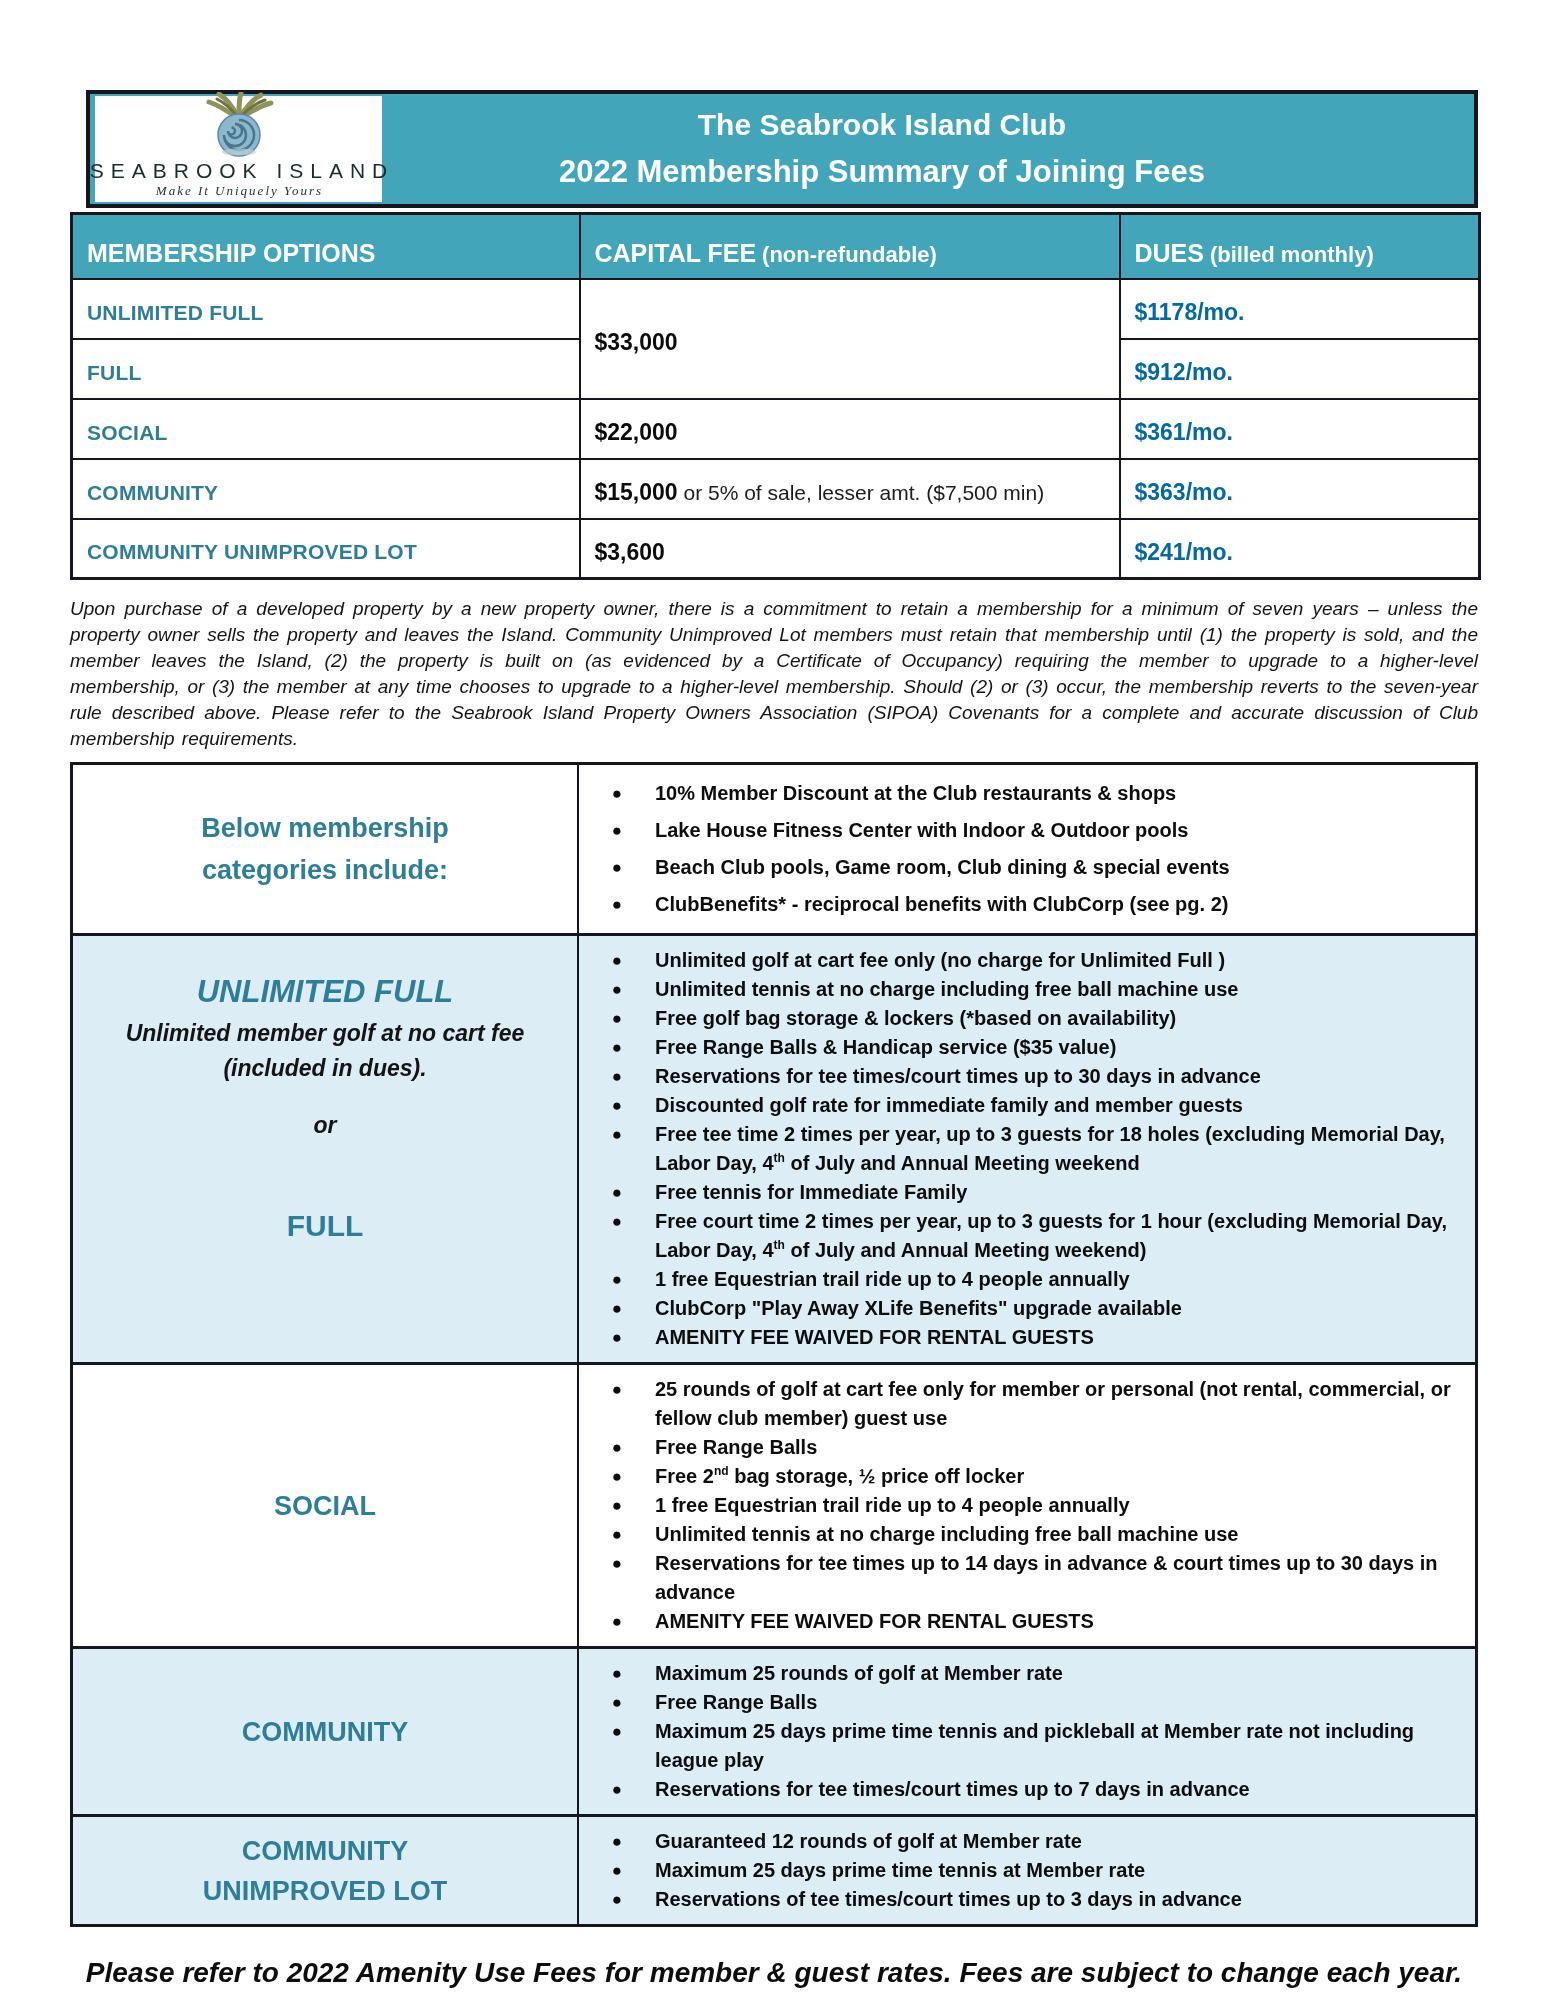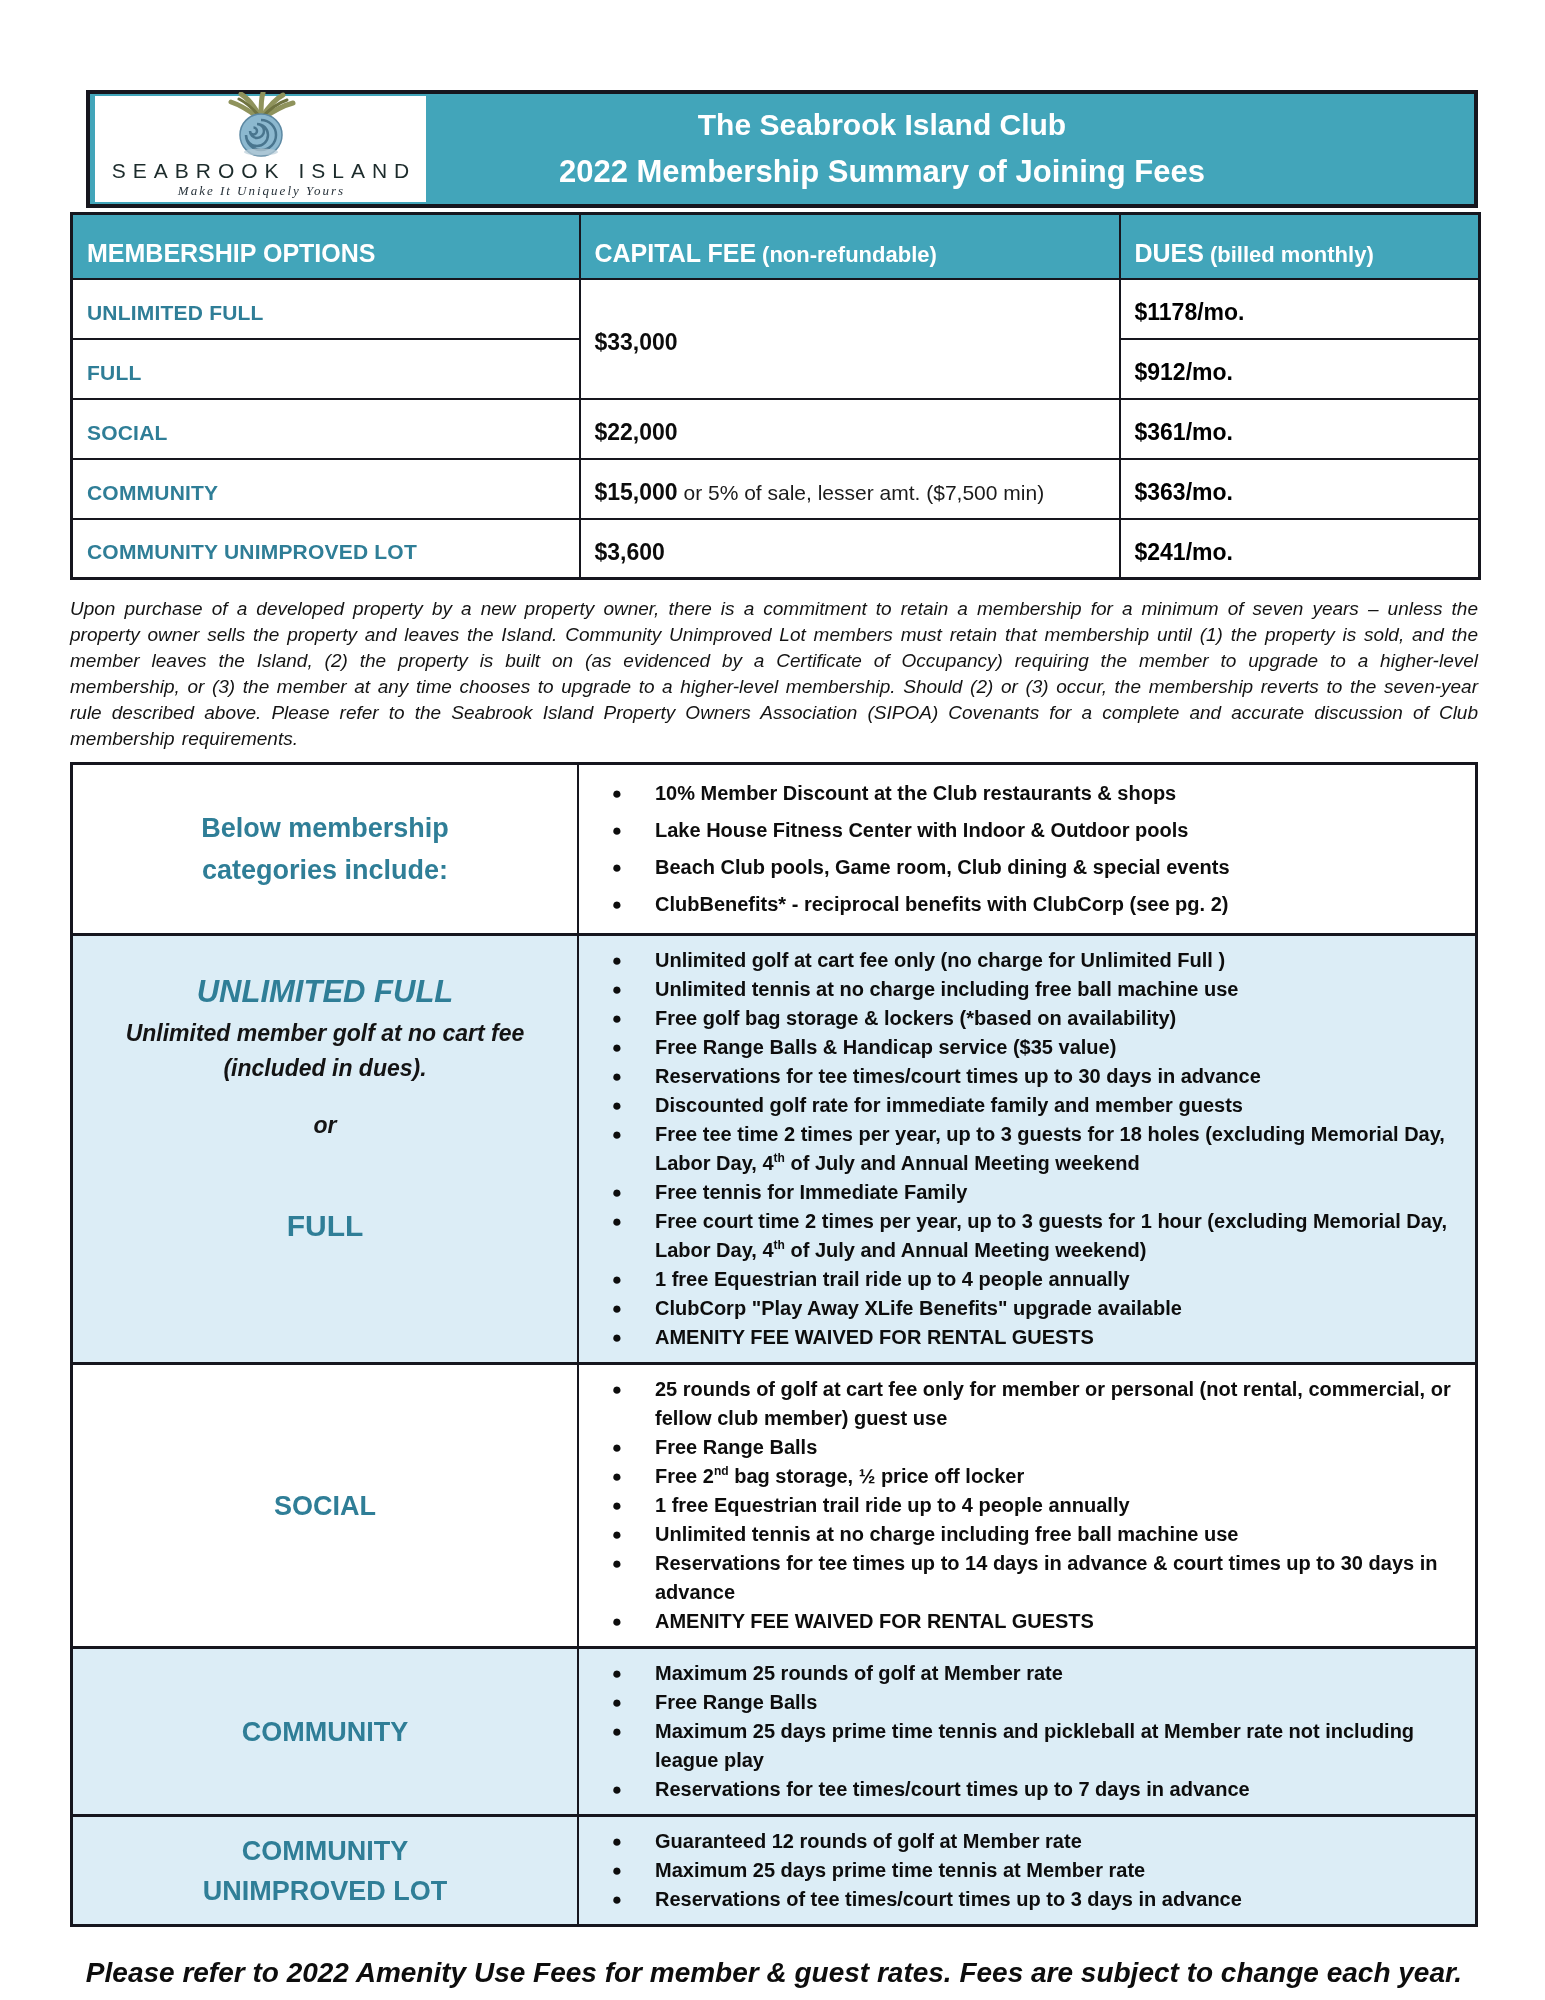--- a/index.html
+++ b/index.html
@@ -9,21 +9,21 @@
     --border:#16161e;
   }
   *{box-sizing:border-box;}
   html,body{margin:0;padding:0;background:#fff;}
   body{width:1545px;height:2000px;font-family:"Liberation Sans","DejaVu Sans",sans-serif;color:#111;}
   .page{position:relative;width:1545px;height:2000px;overflow:hidden;padding:90px 67px 0 70px;}
 
   
   .band{position:relative;height:118px;margin-left:16px;background:var(--teal);
         border:4px solid var(--border);}
-  .logo-box{position:absolute;left:5px;top:2px;bottom:2px;width:331px;background:#fff;
+  .logo-box{position:absolute;left:5px;top:2px;bottom:2px;width:287px;background:#fff;
             display:flex;flex-direction:column;align-items:center;justify-content:flex-end;
             padding-bottom:3px;}
   .logo-art{line-height:0;margin-bottom:1px;}
   .logo-name{font-size:21px;letter-spacing:7px;color:#1c2b2b;font-weight:500;white-space:nowrap;
              padding-left:7px;}
   .logo-tagline{font-family:"Liberation Serif","DejaVu Serif",serif;font-style:italic;
                 font-size:13px;letter-spacing:2px;color:#27323a;white-space:nowrap;padding-left:2px;}
   .titles{position:absolute;inset:0;display:flex;flex-direction:column;justify-content:center;
           align-items:center;gap:12px;color:#fff;font-weight:bold;padding-left:200px;}
   .title1{font-size:30px;}
@@ -36,21 +36,21 @@
   .fees th,.fees td{border:2px solid var(--border);padding:0 6px 0 14px;}
   .fees thead th{background:var(--teal);color:#fff;text-align:left;height:65px;
                  vertical-align:middle;padding-top:14px;}
   .th-main{font-size:25px;font-weight:bold;}
   .th-note{font-size:22px;font-weight:bold;margin-left:6px;}
   .fees tbody td{height:60px;vertical-align:middle;padding-top:8px;background:#fff;}
   .opt{color:var(--teal-text);font-weight:bold;font-size:21px;letter-spacing:.2px;}
   .money{font-weight:bold;font-size:23px;color:#0c0c0c;}
   .cap-note{font-size:21px;font-weight:normal;color:#1b1b1b;}
   td.cap-merged{vertical-align:top;padding-top:17px;}
-  .dues-val{font-weight:bold;font-size:23px;color:#000000;}
+  .dues-val{font-weight:bold;font-size:23px;color:#0369a1;}
 
   
   .disclaimer{width:1408px;margin:16px 0 0;font-style:italic;font-size:19px;line-height:26px;
               text-align:justify;color:#141414;word-spacing:2px;}
 
   
   .benefits{width:1408px;border:3px solid var(--border);margin-top:10px;}
   .sec{display:flex;border-top:3px solid var(--border);background:#fff;}
   .sec:first-child{border-top:none;}
   .sec.tint{background:var(--tint);}

